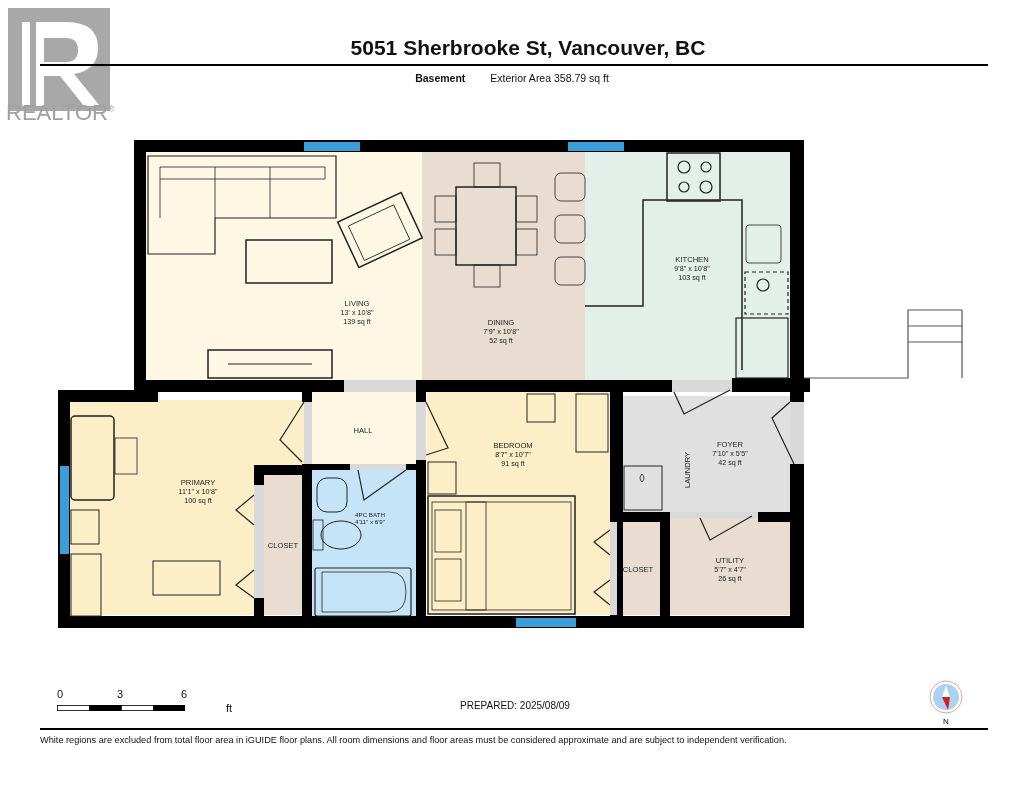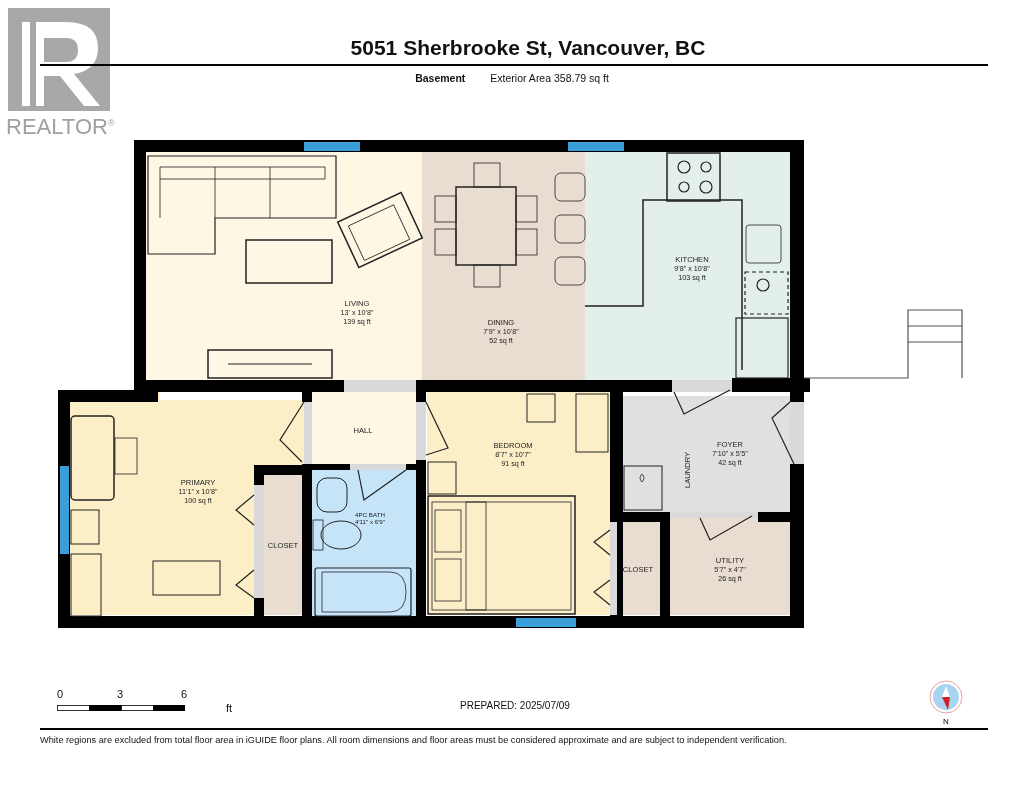--- a/index.html
+++ b/index.html
@@ -1,19 +1,19 @@
 <!DOCTYPE html>
 <html><head>
 <meta charset="utf-8">
 <style>
   html, body { margin:0; padding:0; background:#fff; }
   body { width:1024px; height:791px; position:relative; overflow:hidden; font-family:"Liberation Sans", sans-serif; color:#111; }
   .abs { position:absolute; }
   #logo { left:8px; top:8px; width:102px; height:103px; background:#a8a8a8; }
-  #logo-text { left:6px; top:114px; font-size:22px; color:#a0a0a0; letter-spacing:0px; font-family:"Liberation Sans", sans-serif; }
+  #logo-text { left:6px; top:100px; font-size:22px; color:#a0a0a0; letter-spacing:0px; font-family:"Liberation Sans", sans-serif; }
   #title { left:0; width:1024px; top:36px; text-align:center; font-size:21px; font-weight:bold; padding-left:16px; }
   #title span { position:relative; left:0px; }
   #header-rule { left:40px; top:64px; width:948px; height:2px; background:#000; }
   #subtitle { left:0; width:1024px; top:72px; text-align:center; font-size:10.5px; }
   #subtitle b { margin-right:25px; }
   svg#plan { left:0; top:0; }
   .room-label { font-family:"Liberation Sans", sans-serif; font-size:7.2px; fill:#222; text-anchor:middle; }
   .room-name { font-size:7.6px; }
   #scale { left:57px; top:690px; }
   #scale-labels span { position:absolute; top:-2px; font-size:11px; }
@@ -232,21 +232,21 @@
   </div>
   <svg width="150" height="14" style="position:absolute;left:0;top:14px;">
     <rect x="0.5" y="1.5" width="32" height="5" fill="#fff" stroke="#000" stroke-width="0.8"></rect>
     <rect x="32" y="1" width="32" height="6" fill="#000"></rect>
     <rect x="64.5" y="1.5" width="32" height="5" fill="#fff" stroke="#000" stroke-width="0.8"></rect>
     <rect x="96" y="1" width="32" height="6" fill="#000"></rect>
   </svg>
   <span style="position:absolute;left:136px;top:12px;font-size:11px;margin-left:33px;">ft</span>
 </div>
 
-<div id="prepared" class="abs">PREPARED: 2025/07/09</div>
+<div id="prepared" class="abs">PREPARED: 2025/08/09</div>
 
 <div id="compass" class="abs">
   <svg width="40" height="48" viewBox="0 0 40 48">
     <circle cx="18" cy="17" r="16" fill="#fff" stroke="#e8a0a0" stroke-width="1"></circle>
     <circle cx="18" cy="17" r="13" fill="#a8d4ef"></circle>
     <path d="M18 6 L22 17 L14 17 Z" fill="#fff"></path>
     <path d="M14 17 L22 17 L20 30 Z" fill="#d0202a"></path>
     <text x="18" y="44" font-size="8" text-anchor="middle" font-family="Liberation Sans, sans-serif">N</text>
   </svg>
 </div>

